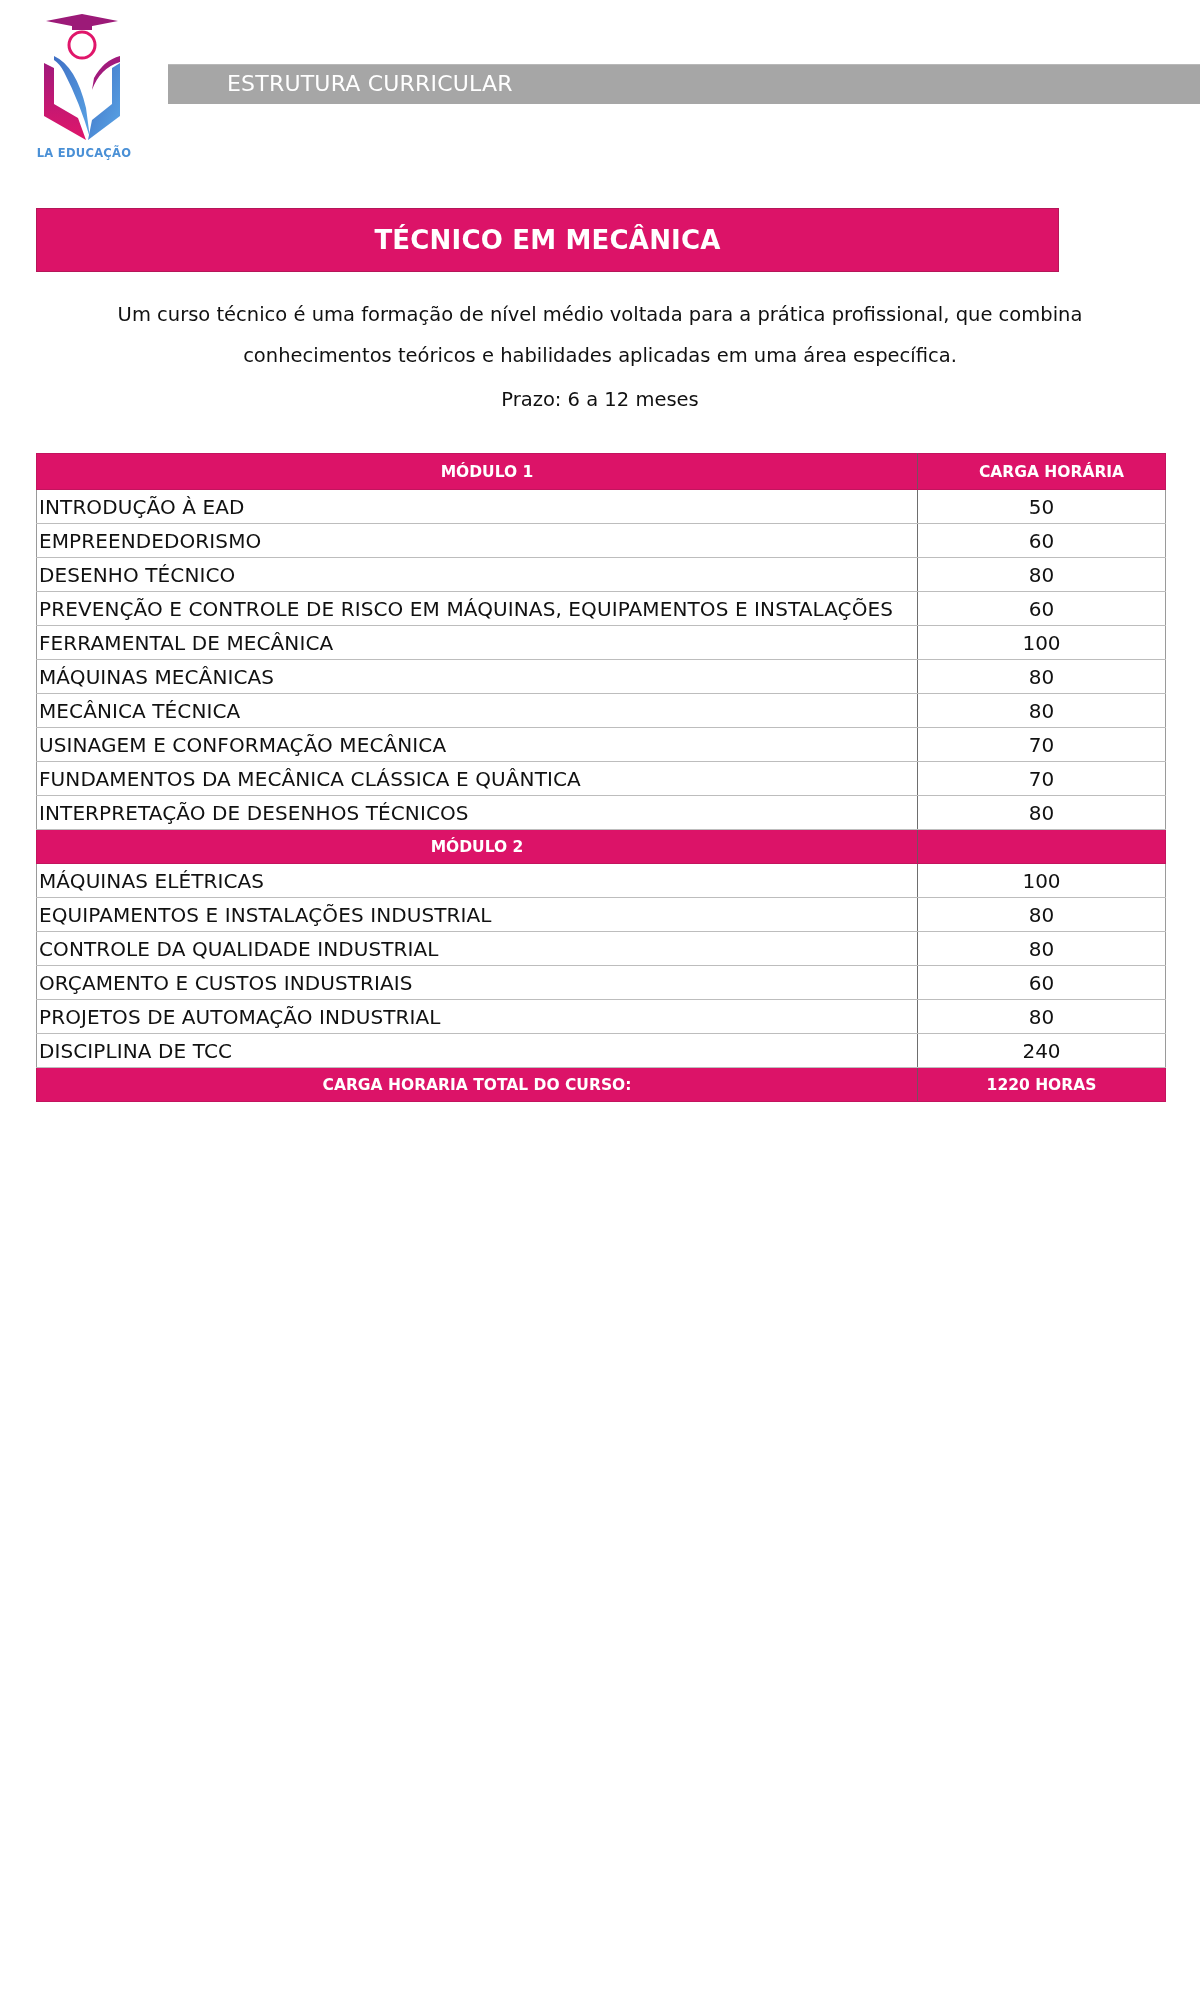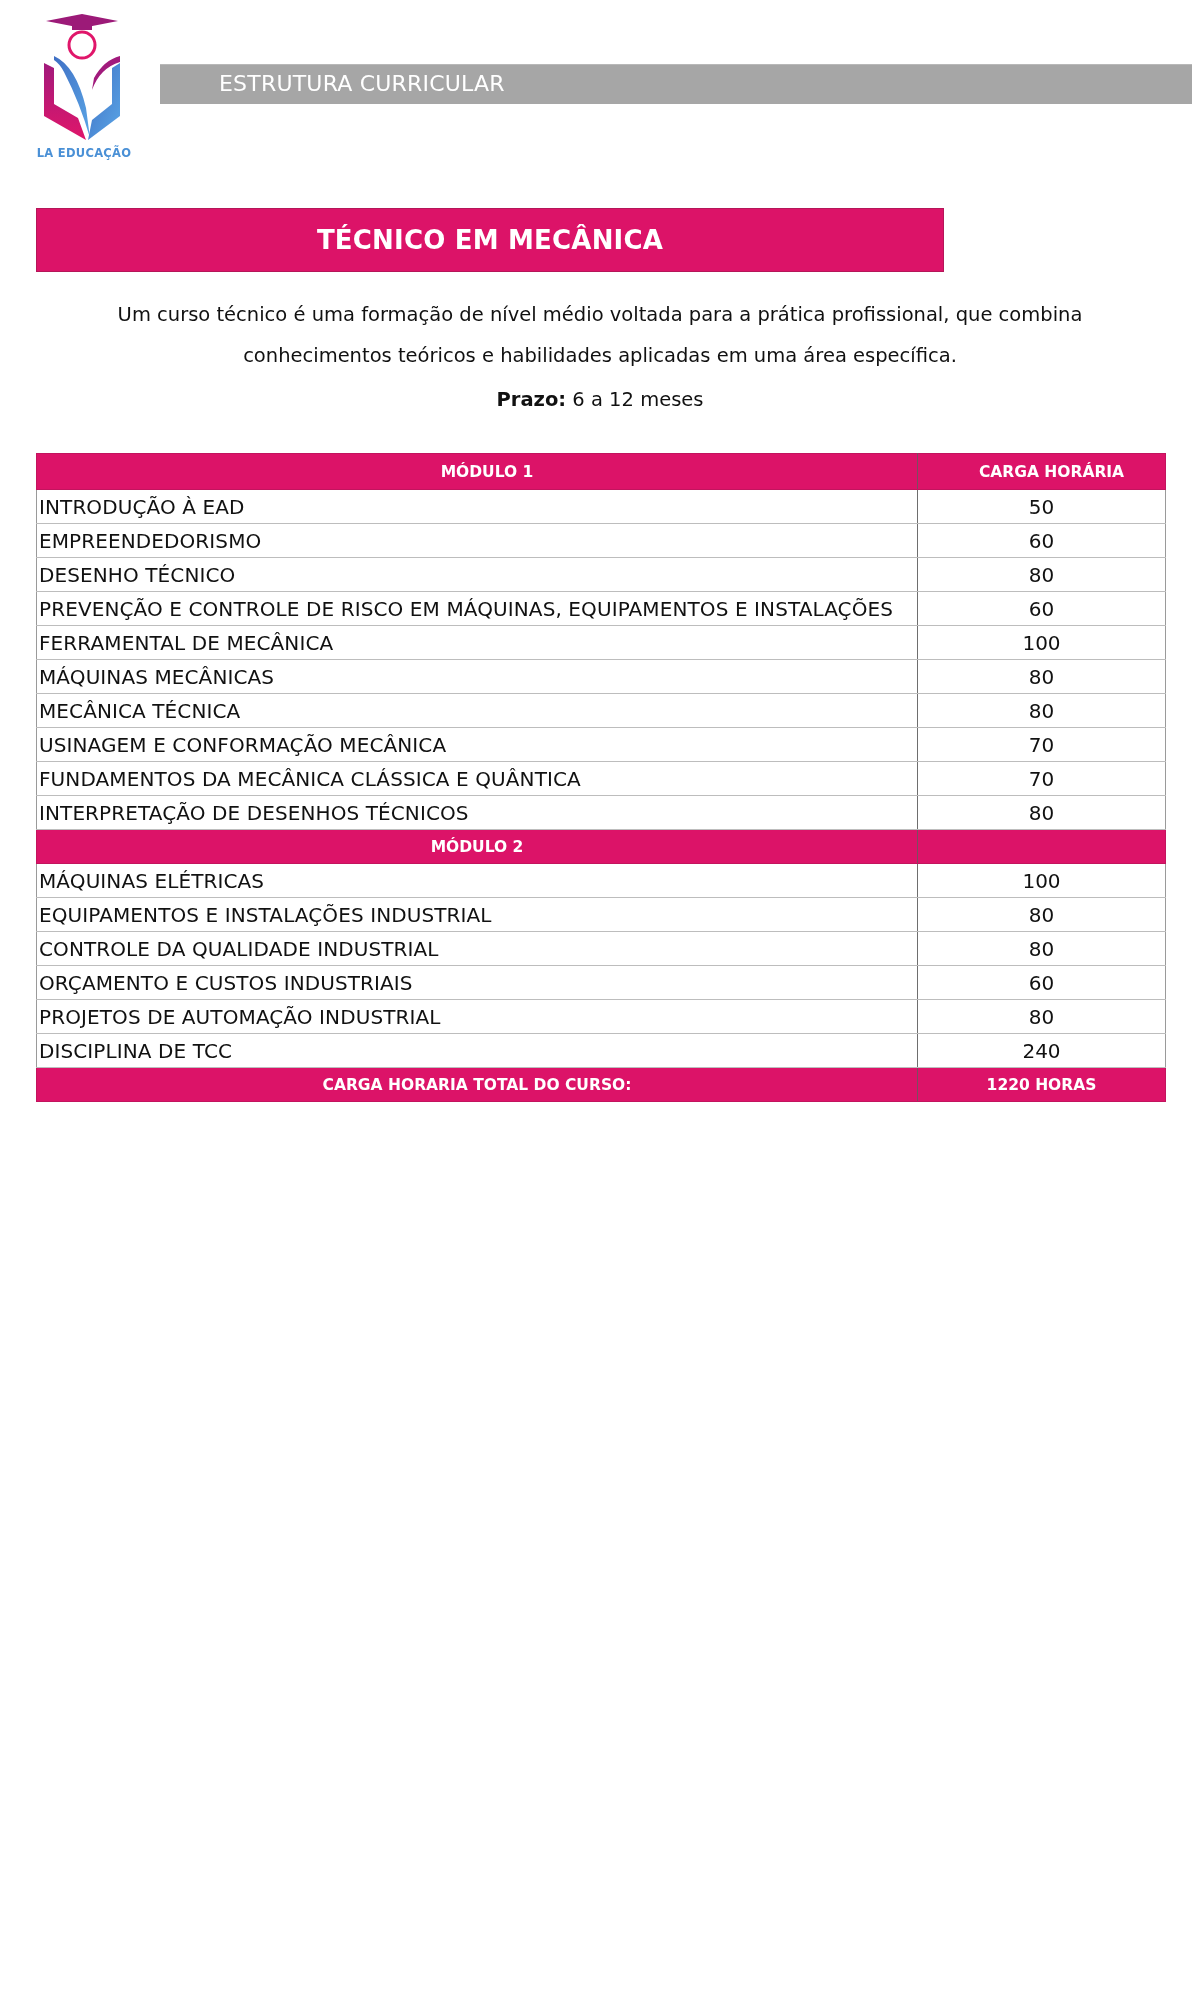--- a/index.html
+++ b/index.html
@@ -2,33 +2,33 @@
 <html><head>
 <meta charset="utf-8">
 <style>
   html, body { margin: 0; padding: 0; background: #ffffff; }
   body { width: 1200px; height: 2000px; position: relative; overflow: hidden;
          font-family: "DejaVu Sans", sans-serif; color: #111; }
   .logo { position: absolute; left: 34px; top: 8px; width: 100px; height: 150px; }
   .logo svg { position: absolute; left: 0; top: 0; }
   .logo-text { position: absolute; left: 0; top: 138px; width: 100px; text-align: center;
                font-size: 11.5px; font-weight: bold; color: #4a90d6; letter-spacing: 0.3px; }
-  .section-bar { position: absolute; left: 160px; top: 64px; width: 1032px; height: 40px;
+  .section-bar { position: absolute; left: 168px; top: 64px; width: 1032px; height: 40px;
                  background: #a6a6a6; border-top: 1px solid #b8b8b8; box-sizing: border-box; }
   .section-bar span { position: absolute; left: 59px; top: 6px; font-size: 22px; color: #ffffff;
                       letter-spacing: 0.2px; }
-  .title-bar { position: absolute; left: 36px; top: 208px; width: 908px; height: 64px;
+  .title-bar { position: absolute; left: 36px; top: 208px; width: 1023px; height: 64px;
                background: #dc1368; border: 1px solid #b51659; box-sizing: border-box;
                display: flex; align-items: center; justify-content: center; }
   .title-bar h1 { margin: 0; font-size: 26px; font-weight: bold; color: #fff; letter-spacing: 0.2px; }
   .description { position: absolute; left: 60px; top: 294px; width: 1080px; text-align: center;
                  font-size: 19.5px; line-height: 41px; color: #111; }
   .prazo { position: absolute; left: 0; top: 388px; width: 1200px; text-align: center;
            font-size: 19.5px; color: #111; }
-  .prazo b { font-weight: bold; }
+  .prazo b { font-weight: normal; }
   table.curriculum { position: absolute; left: 36px; top: 453px; width: 1129px;
                      border-collapse: collapse; table-layout: fixed; }
   table.curriculum td, table.curriculum th { height: 34px; padding: 0; box-sizing: border-box;
                      font-size: 20px; }
   table.curriculum col.c1 { width: 881px; }
   table.curriculum col.c2 { width: 248px; }
   tr.pink th, tr.pink td { background: #dc1368; color: #fff; font-weight: bold; text-align: center;
                            font-size: 15.5px; border: 1px solid #c2145e; }
   tr.pink th.sep, tr.pink td.sep { border-right: 1px solid #7a4d60; }
   tr.header-row th { height: 36px; padding-left: 20px; }

